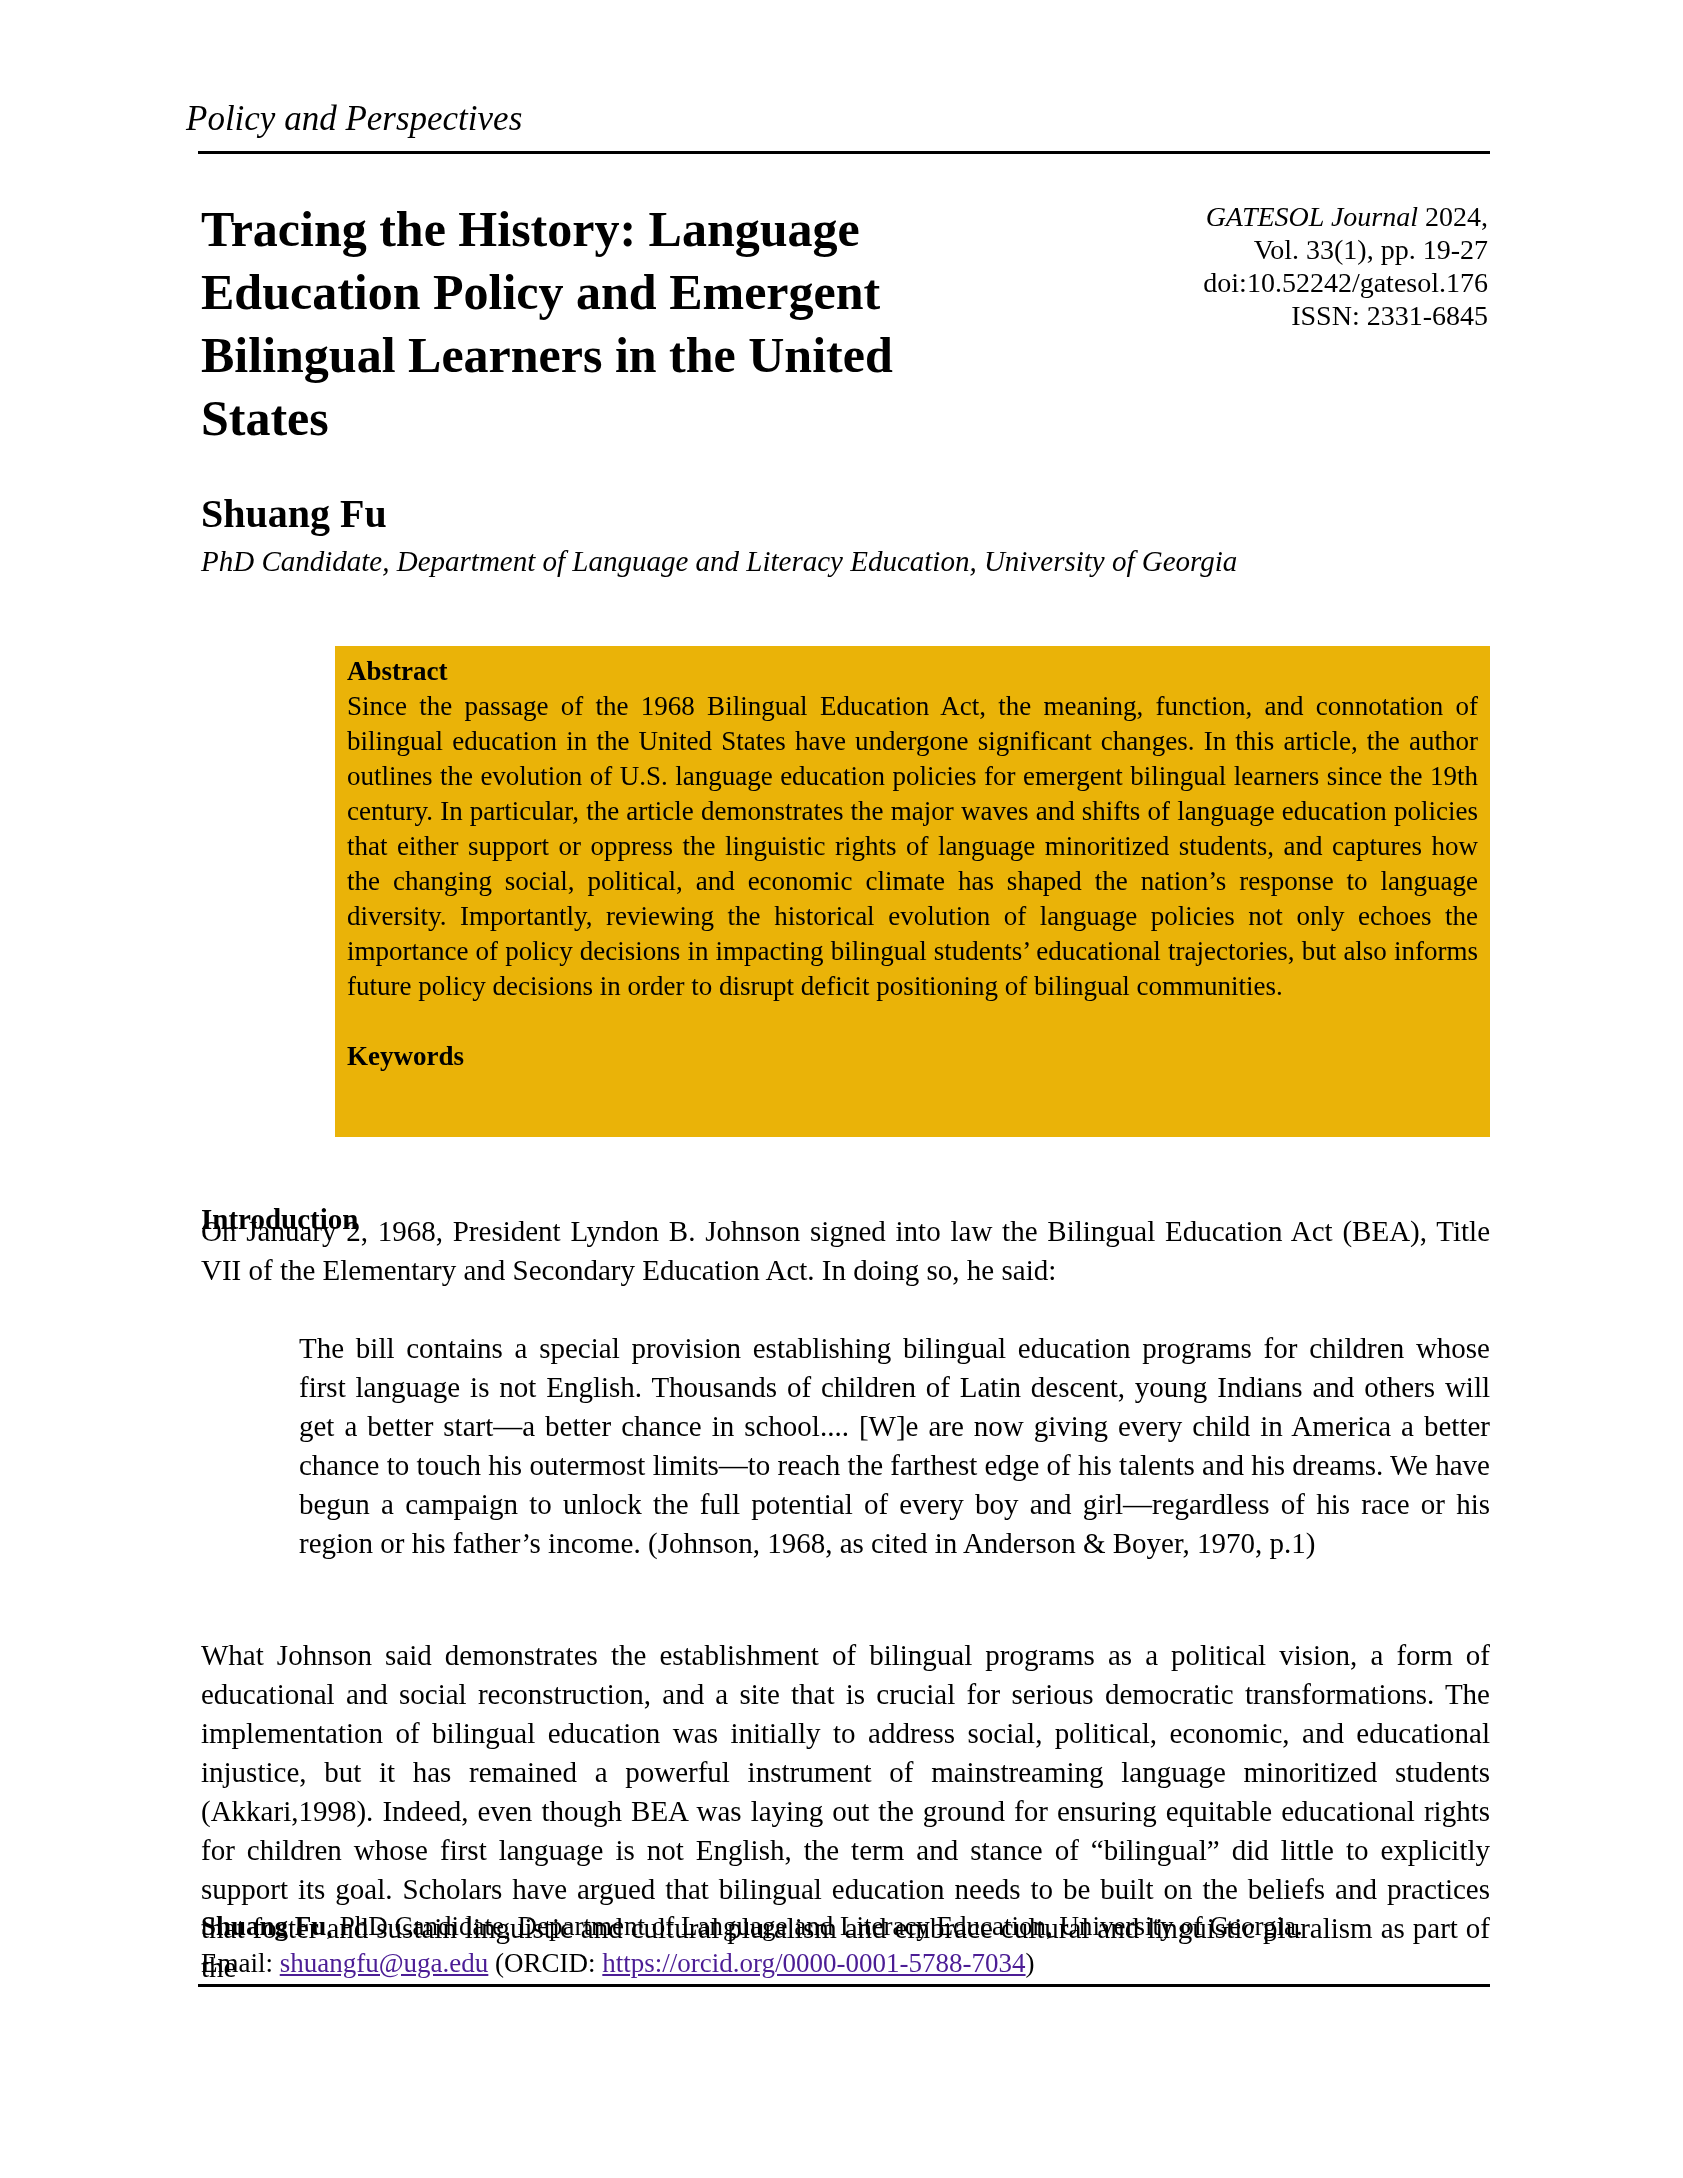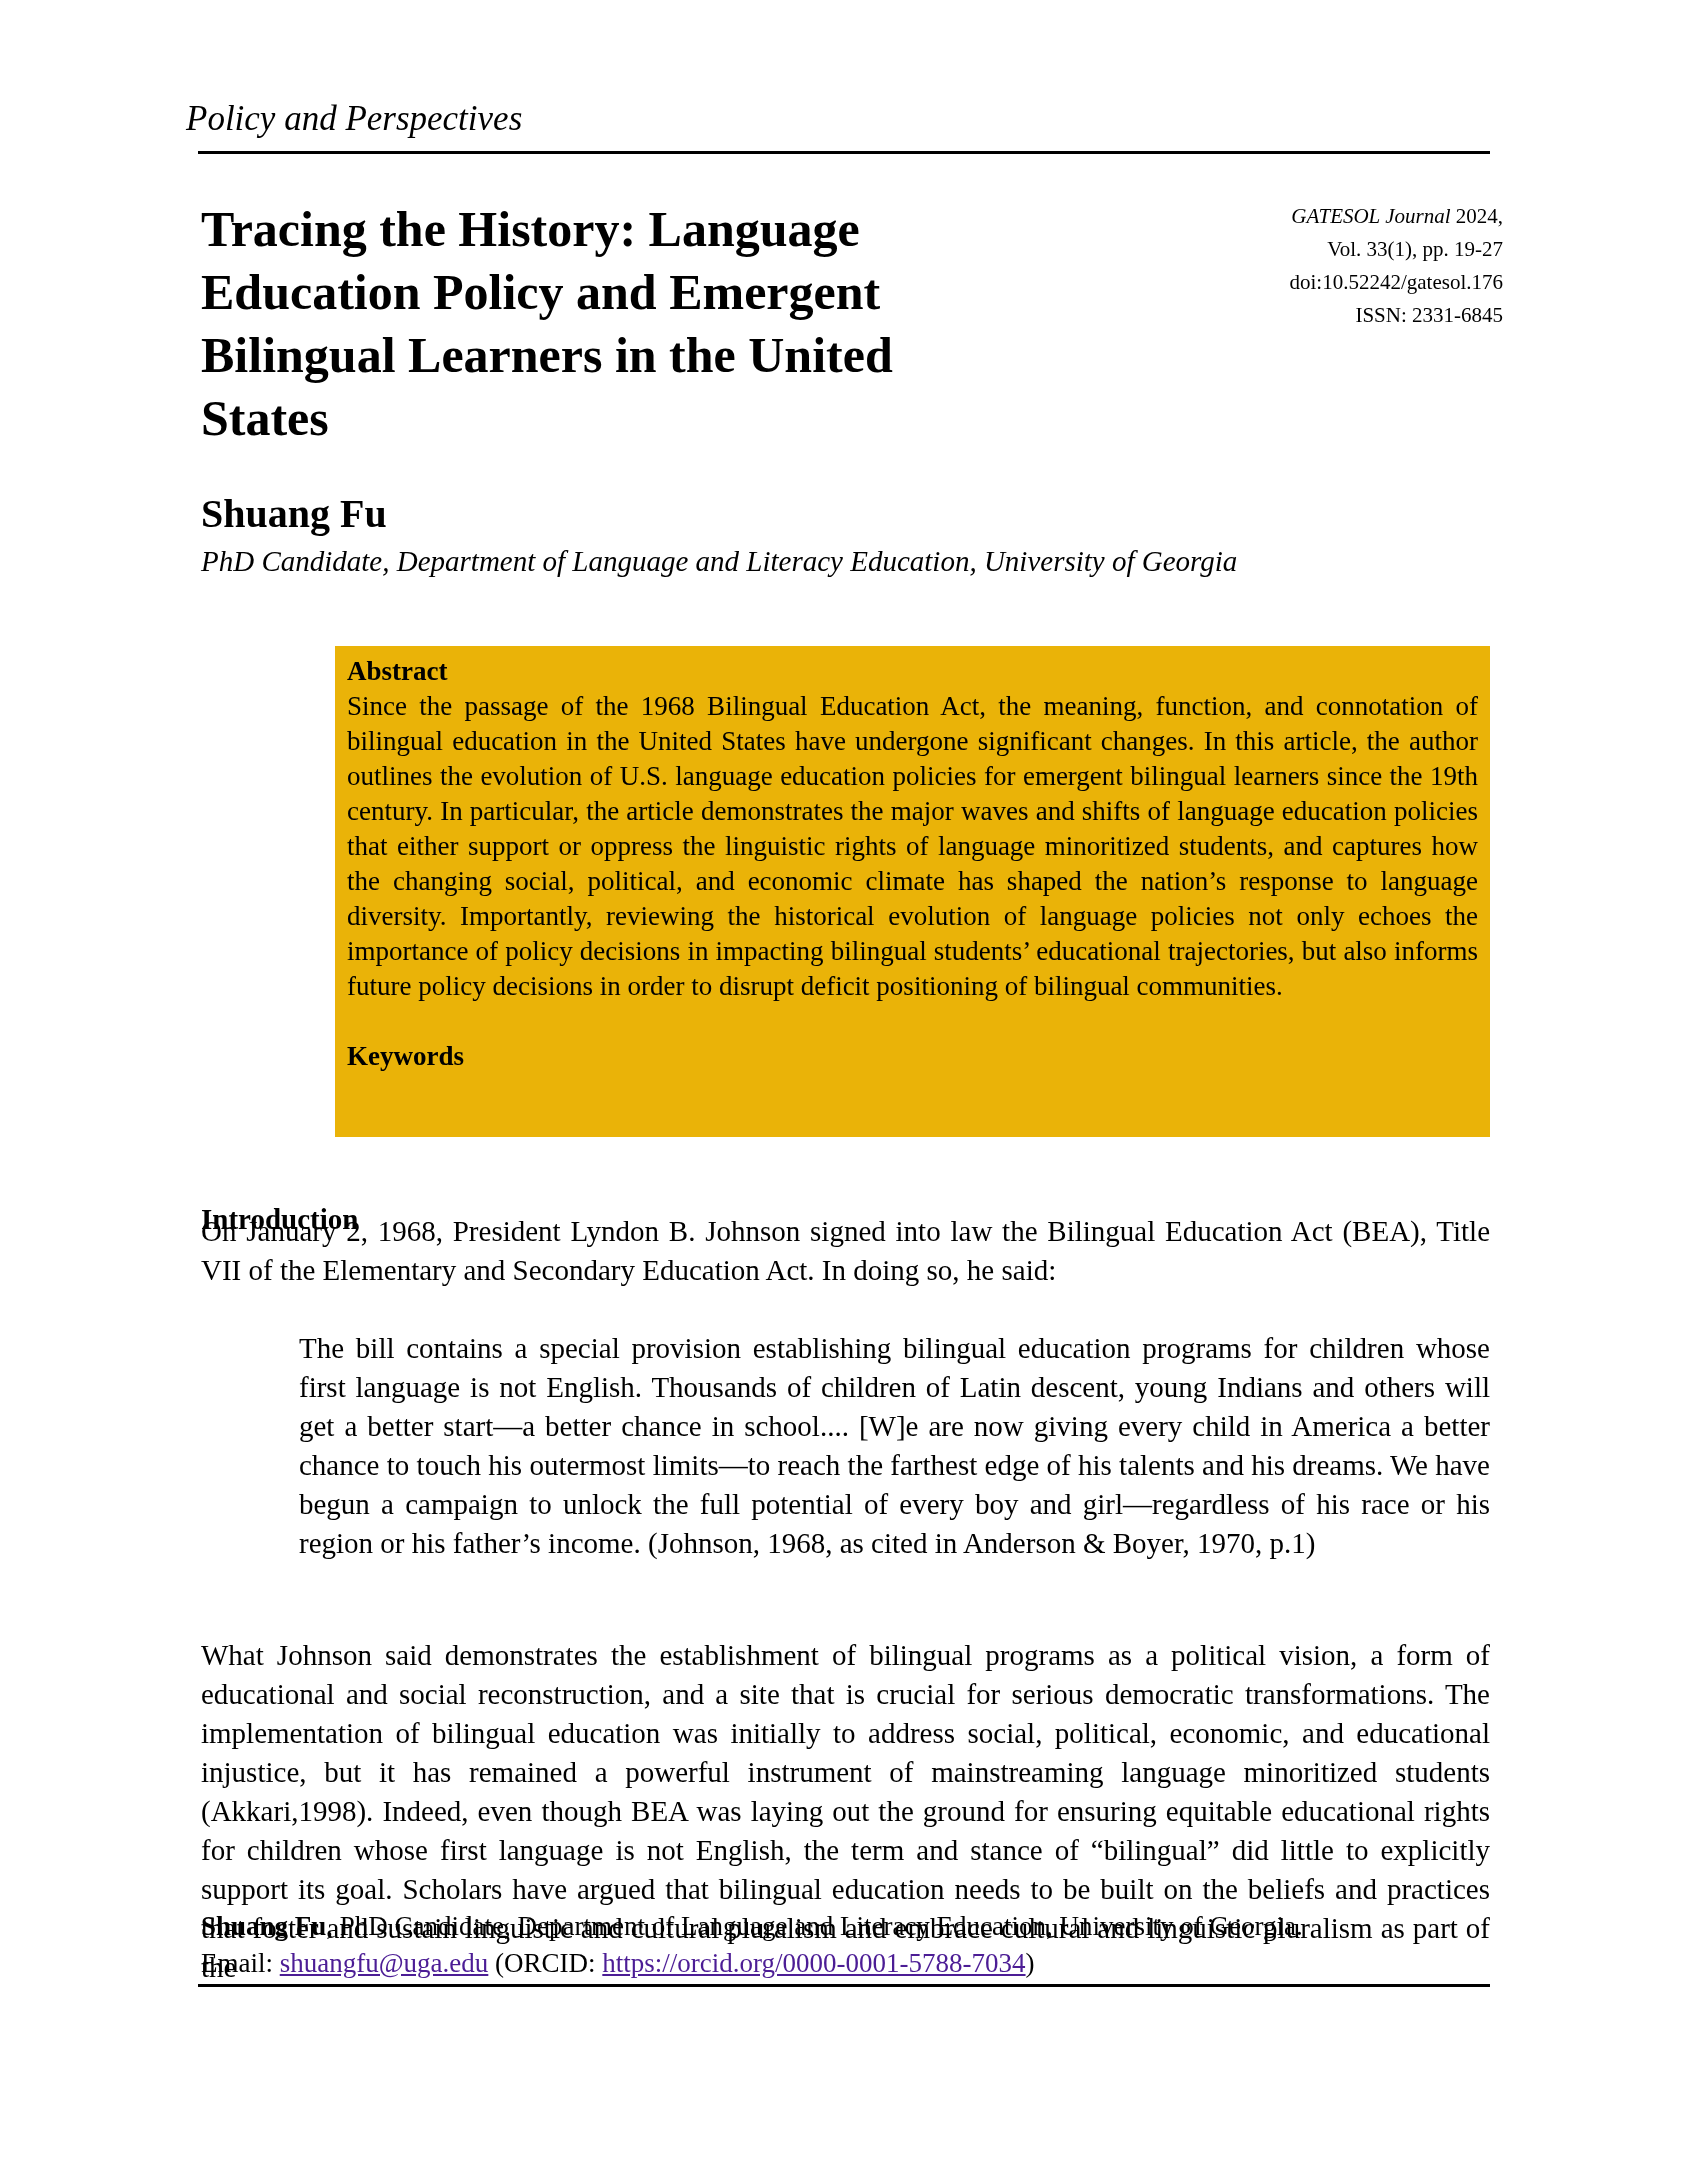--- a/index.html
+++ b/index.html
@@ -2,21 +2,21 @@
 <html><head>
 <meta charset="utf-8">
 <style>
   html, body { margin: 0; padding: 0; background: #ffffff; }
   body { width: 1683px; height: 2178px; position: relative; overflow: hidden;
          font-family: "Liberation Serif", "DejaVu Serif", serif; color: #000; }
   .abs { position: absolute; }
   .header-label { left: 186px; top: 99px; font-size: 35px; font-style: italic; }
   .header-rule { left: 198px; top: 151px; width: 1292px; height: 3px; background: #000; }
   .title { left: 201px; top: 198px; width: 792px; font-size: 50px; font-weight: bold; line-height: 63px; }
-  .journal-meta { right: 180px; top: 200px; text-align: right; font-size: 21px; line-height: 33px; }
+  .journal-meta { right: 195px; top: 200px; text-align: right; font-size: 28px; line-height: 33px; }
   .journal-meta i { font-style: italic; }
   .author-name { left: 201px; top: 490px; font-size: 40px; font-weight: bold; }
   .author-affil { left: 201px; top: 545px; font-size: 29px; font-style: italic; }
   .abstract-box { left: 335px; top: 646px; width: 1155px; height: 491px; background: #eab308; }
   .abstract-inner { padding: 8px 12px 0 12px; font-size: 27px; line-height: 35px; text-align: justify; }
   .abstract-inner .head { font-weight: bold; }
   .abstract-inner .gap { height: 35px; }
   .intro-head { left: 201px; top: 1178px; font-size: 29px; font-weight: bold; margin-top: 25px; }
   .body-para { left: 201px; width: 1289px; font-size: 29px; line-height: 39px; text-align: justify; }
   .quote { left: 299px; width: 1191px; top: 1329px; font-size: 29px; line-height: 39px; text-align: justify; }

